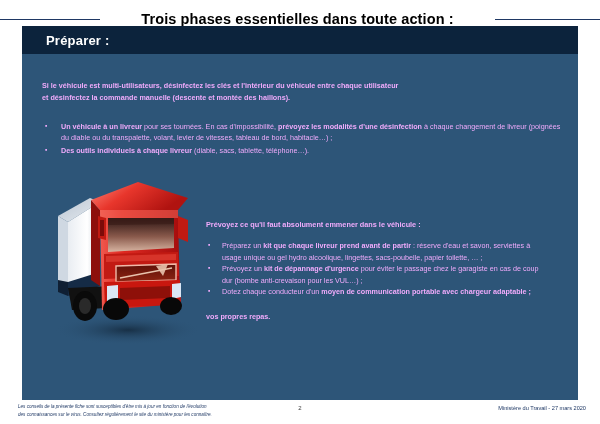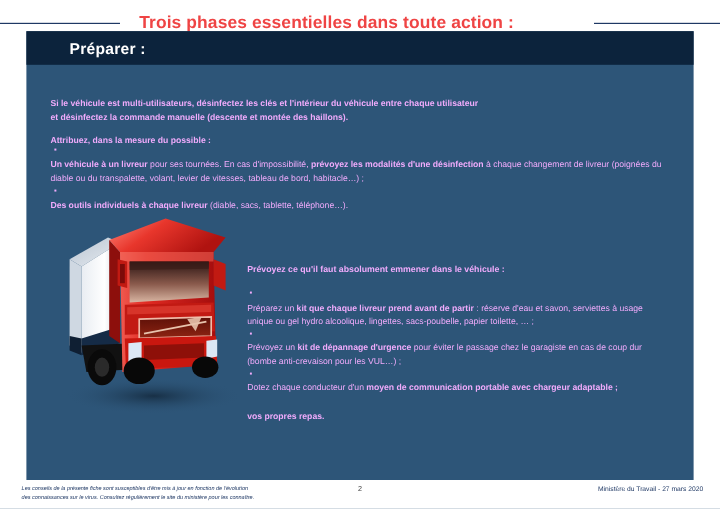--- a/index.html
+++ b/index.html
@@ -28,21 +28,22 @@
   }
   .rule {
     height: 1px;
     background: #1f3864;
     flex: 0 0 auto;
   }
   .rule-left  { width: 100px; margin-right: 16px; }
   .rule-right { width: 105px; margin-left: 16px; }
   .main-title {
     flex: 1 1 auto;
-    color: #ef4444;
+    text-align: center;
+    color: #000000;
     font-size: 14.5px;
     font-weight: bold;
     letter-spacing: 0.1px;
     white-space: nowrap;
   }
 
   
   .panel {
     position: absolute;
     left: 22px;
@@ -50,21 +51,21 @@
     width: 556px;
     height: 374px;
     background: #2d5578;
     box-sizing: border-box;
   }
   .panel-header {
     height: 28px;
     background: #0c233c;
     display: flex;
     align-items: center;
-    padding-left: 36px;
+    padding-left: 24px;
     box-sizing: border-box;
   }
   .panel-header-label {
     color: #ffffff;
     font-size: 13px;
     font-weight: bold;
     letter-spacing: 0.2px;
   }
 
   .panel-body {
@@ -91,21 +92,20 @@
     left: 20px;
     top: 67px;
     width: 520px;
     font-size: 7.2px;
     line-height: 1.58;
   }
   .li {
     display: flex;
     align-items: flex-start;
     margin-bottom: 1px;
-    flex-direction: column;
   }
   .li .bullet {
     flex: 0 0 auto;
     width: 16px;
     text-align: left;
     padding-left: 3px;
     line-height: 1.58;
     font-size: 6.5px;
   }
   .li .li-text { flex: 1 1 auto; }
@@ -196,21 +196,20 @@
   <div class="panel-header">
     <span class="panel-header-label">Préparer :</span>
   </div>
 
   <div class="panel-body">
 
     <div class="intro">
       <p class="b">Si le véhicule est multi-utilisateurs, désinfectez les clés et l'intérieur du véhicule entre chaque utilisateur</p>
       <p class="b">et désinfectez la commande manuelle (descente et montée des haillons).</p>
       <div class="gap"></div>
-      <p class="b">Attribuez, dans la mesure du possible :</p>
     </div>
 
     <div class="bullets-left">
       <div class="li">
         <span class="bullet">▪</span>
         <span class="li-text"><span class="b">Un véhicule à un livreur</span><span> pour ses tournées. En cas d'impossibilité, </span><span class="b">prévoyez les modalités d'une désinfection</span><span> à chaque changement de livreur (poignées du diable ou du transpalette, volant, levier de vitesses, tableau de bord, habitacle…) ;</span></span>
       </div>
       <div class="li">
         <span class="bullet">▪</span>
         <span class="li-text"><span class="b">Des outils individuels à chaque livreur</span><span> (diable, sacs, tablette, téléphone…).</span></span>

